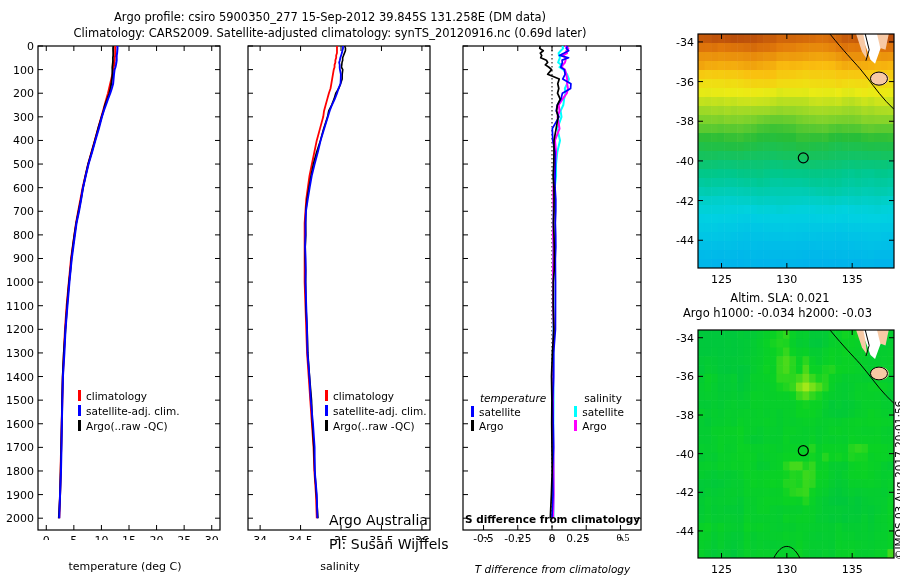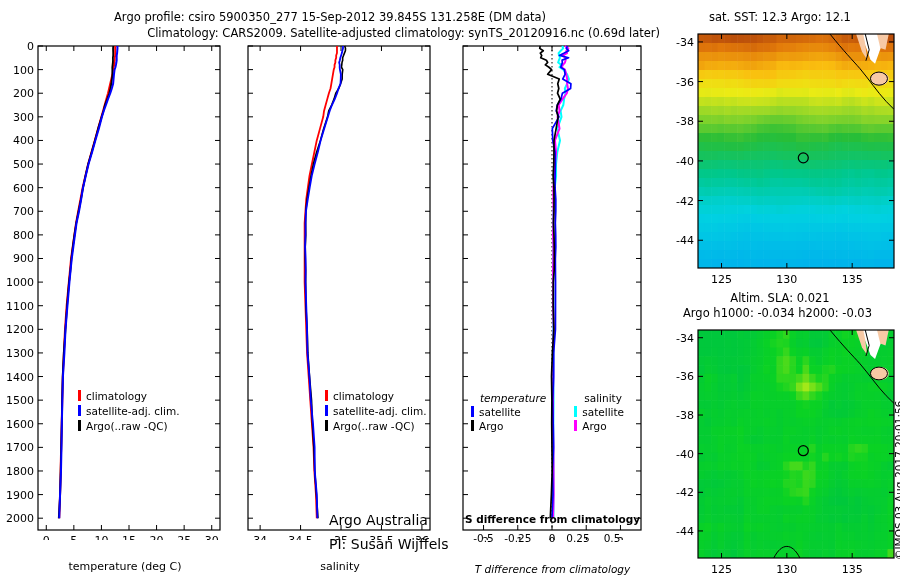--- a/index.html
+++ b/index.html
@@ -15,21 +15,21 @@
   .swatch{display:inline-block;width:3px;height:11px;vertical-align:-1px;margin-right:5px;}
   .vert{transform-origin:left top;white-space:nowrap;font-size:10.5px;}
   svg{display:block;}
 </style>
 </head>
 <body>
 
 <div id="root">
 
   <div class="abs ttl" style="left:0;top:10px;width:660px;">Argo profile: csiro 5900350_277 15-Sep-2012 39.845S 131.258E (DM data)</div>
-  <div class="abs ttl" style="left:0;top:26px;width:660px;text-align:right;">Climatology: CARS2009. Satellite-adjusted climatology: synTS_20120916.nc (0.69d later)</div>
+  <div class="abs ttl" style="left:0;top:26px;width:660px;">Climatology: CARS2009. Satellite-adjusted climatology: synTS_20120916.nc (0.69d later)</div>
 
   <div class="abs" style="left:0;top:40px;width:230px;height:500px;">
     <svg id="svg-temp" width="230" height="500">
         <rect x="38" y="6" width="182" height="484" fill="none" stroke="#000" stroke-width="1.2"></rect>
         <line x1="46.27272727272727" y1="490" x2="46.27272727272727" y2="485" stroke="#000" stroke-width="1"></line>
         <line x1="46.27272727272727" y1="6" x2="46.27272727272727" y2="11" stroke="#000" stroke-width="1"></line>
         <text x="46.27272727272727" y="504" font-size="11" font-family="&quot;DejaVu Sans&quot;,&quot;Liberation Sans&quot;,sans-serif" fill="#000" text-anchor="middle">0</text>
         <line x1="73.84848484848484" y1="490" x2="73.84848484848484" y2="485" stroke="#000" stroke-width="1"></line>
         <line x1="73.84848484848484" y1="6" x2="73.84848484848484" y2="11" stroke="#000" stroke-width="1"></line>
         <text x="73.84848484848484" y="504" font-size="11" font-family="&quot;DejaVu Sans&quot;,&quot;Liberation Sans&quot;,sans-serif" fill="#000" text-anchor="middle">5</text>
@@ -277,21 +277,21 @@
         <line x1="97" y1="6" x2="97" y2="490" stroke="#000" stroke-width="1" stroke-dasharray="1.5,2.5"></line>
         <polyline points="107.20,6.00 108.25,8.36 105.75,10.72 103.59,13.08 104.10,15.44 104.91,17.80 103.96,20.17 103.14,22.53 106.46,24.89 104.55,27.25 108.44,29.61 112.10,34.33 113.92,39.05 112.14,43.78 109.86,48.50 110.50,53.22 109.10,59.12 108.30,65.02 105.59,70.93 106.50,76.83 102.28,88.63 105.00,100.44 102.25,112.24 101.02,124.05 101.08,135.85 99.76,147.66 99.79,159.46 98.45,171.27 98.49,183.07 98.31,194.88 98.54,206.68 98.14,218.49 98.15,230.29 98.32,242.10 98.55,265.71 98.16,289.32 98.51,312.93 98.44,336.54 98.54,360.15 98.31,383.76 98.50,407.37 98.51,430.98 98.42,454.59 98.45,478.20" fill="none" stroke="#00ffff" stroke-width="2" stroke-linejoin="round"></polyline>
         <polyline points="109.93,6.00 113.28,8.36 111.37,10.72 112.05,13.08 107.95,15.44 110.25,17.80 110.58,20.17 109.94,22.53 107.95,24.89 106.53,27.25 109.90,29.61 111.25,34.33 112.17,39.05 112.12,43.78 112.97,48.50 111.82,53.22 107.50,59.12 103.71,65.02 104.59,70.93 102.55,76.83 104.51,88.63 99.99,100.44 101.10,112.24 99.99,124.05 99.66,135.85 98.35,147.66 98.35,159.46 98.54,171.27 98.48,183.07 98.07,194.88 98.43,206.68 98.33,218.49 98.08,230.29 98.24,242.10 98.20,265.71 98.66,289.32 98.25,312.93 98.38,336.54 98.03,360.15 98.08,383.76 98.46,407.37 98.55,430.98 98.69,454.59 98.04,478.20" fill="none" stroke="#ff00ff" stroke-width="2" stroke-linejoin="round"></polyline>
         <polyline points="112.42,6.00 111.27,8.36 113.62,10.72 109.24,13.08 104.41,15.44 113.60,17.80 107.12,20.17 107.32,22.53 106.58,24.89 105.78,27.25 109.42,29.61 110.08,34.33 107.68,39.05 115.92,43.78 115.60,48.50 107.40,53.22 106.00,59.12 102.32,65.02 101.22,70.93 104.00,76.83 97.32,88.63 97.76,100.44 100.05,112.24 100.41,124.05 100.06,135.85 100.05,147.66 100.80,159.46 100.77,171.27 100.33,183.07 100.68,194.88 100.80,206.68 100.35,218.49 100.43,230.29 100.53,242.10 100.49,265.71 100.43,289.32 98.62,312.93 98.52,336.54 97.76,360.15 98.18,383.76 98.45,407.37 97.58,430.98 98.01,454.59 96.93,478.20" fill="none" stroke="#0000ff" stroke-width="1.7" stroke-linejoin="round"></polyline>
         <polyline points="85.22,6.00 84.73,8.36 88.25,10.72 85.31,13.08 86.70,15.44 85.75,17.80 91.36,20.17 92.65,22.53 90.36,24.89 93.96,27.25 96.58,29.61 92.66,34.33 104.24,39.05 102.76,43.78 103.79,48.50 102.52,53.22 105.22,59.12 102.33,65.02 101.63,70.93 103.08,76.83 101.14,88.63 99.01,100.44 98.94,112.24 98.79,124.05 98.12,135.85 98.92,147.66 99.02,159.46 98.93,171.27 98.45,183.07 98.97,194.88 99.22,206.68 99.28,218.49 99.16,230.29 98.28,242.10 98.22,265.71 98.86,289.32 97.37,312.93 96.54,336.54 96.89,360.15 96.73,383.76 96.95,407.37 97.17,430.98 96.39,454.59 95.30,478.20" fill="none" stroke="#000000" stroke-width="1.7" stroke-linejoin="round"></polyline>
       </svg>
   <div class="tick" style="position: absolute; left: 8.53846px; top: 492px; width: 40px; text-align: center; font-size: 10.5px;">-0.5</div>
       <div class="tick" style="position: absolute; left: 42.7692px; top: 492px; width: 40px; text-align: center; font-size: 10.5px;">-0.25</div>
       <div class="tick" style="position: absolute; left: 77px; top: 492px; width: 40px; text-align: center; font-size: 10.5px;">0</div>
       <div class="tick" style="position: absolute; left: 111.231px; top: 492px; width: 40px; text-align: left; font-size: 10.5px;">0.25</div>
-      <div class="tick" style="position: absolute; left: 137px; top: 492px; width: 40px; text-align: center; font-size: 10.5px;">0.5</div>
+      <div class="tick" style="position: absolute; left: 148px; top: 492px; width: 40px; text-align: center; font-size: 10.5px; font-family: Liberation Serif, serif;">0.5</div>
     </div>
   <div class="abs axlabel" style="left:455px;top:513px;width:195px;font-size:10.5px;font-weight:bold;">S difference from climatology</div>
   <div class="abs axlabel" style="left:455px;top:563px;width:195px;font-size:10.5px;font-style:italic;">T difference from climatology</div>
 
   <div class="abs" style="left:470px;top:392px;">
     <table style="border-collapse:collapse;">
       <tbody>
           <tr>
         <td style="padding:0 0 1px 10px;font-style:italic;" class="legtxt">temperature</td>
         <td style="padding:0 0 1px 38px;" class="legtxt">salinity</td>
@@ -305,21 +305,20 @@
       <tr>
         <td class="legtxt">
           <span class="swatch" style="background:#000000;"></span><span>Argo</span></td>
         <td class="legtxt" style="padding-left:28px;">
           <span class="swatch" style="background:#ff00ff;"></span><span>Argo</span></td>
       </tr>
     </tbody>
       </table>
   </div>
 
-  <div class="abs ttl" style="left:660px;top:10px;width:240px;">sat. SST: 12.3 Argo: 12.1</div>
   <div class="abs" style="left:660px;top:28px;width:240px;height:262px;">
     <svg id="svg-sst" width="240" height="262">
         <defs>
           <clipPath id="svg-sst-clip">
             <rect x="38" y="6" width="196" height="234"></rect>
           </clipPath>
         </defs>
         <g clip-path="url(#svg-sst-clip)">
           <rect x="38.00" y="6.00" width="7.13" height="9.60" fill="rgb(197,89,10)" stroke="none"></rect>
           <rect x="44.53" y="6.00" width="7.13" height="9.60" fill="rgb(196,88,10)" stroke="none"></rect>

